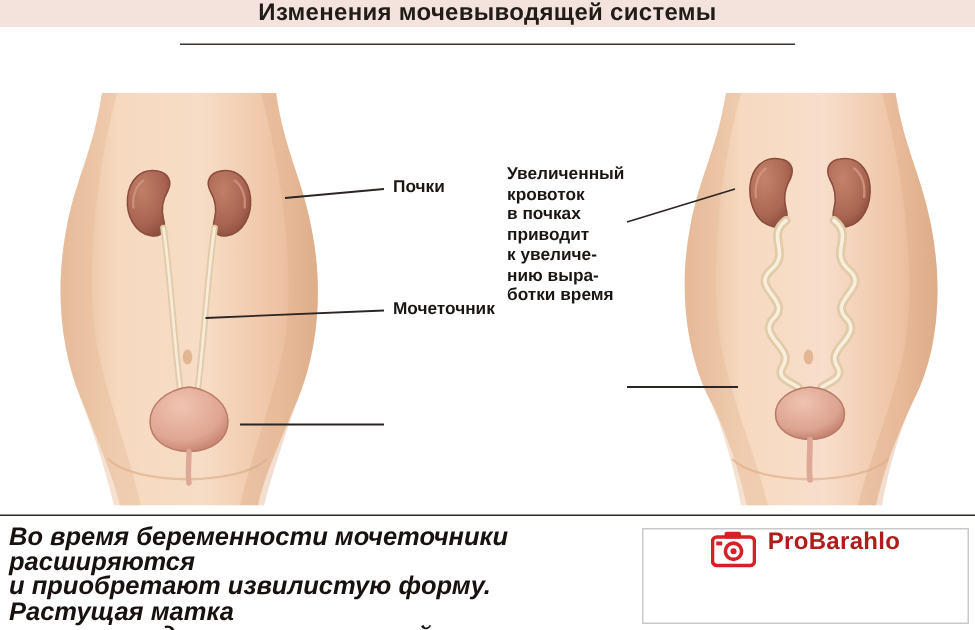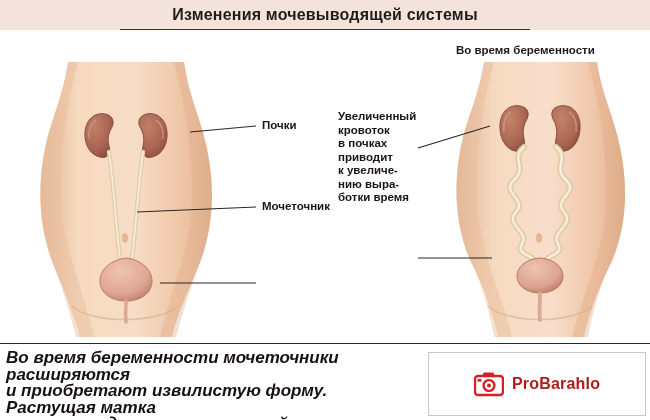--- a/index.html
+++ b/index.html
@@ -19,21 +19,21 @@
     height: 420px;
     background: #ffffff;
   }
 
   
   .title-bar {
     position: absolute;
     left: 0;
     top: 0;
     width: 650px;
-    height: 30px;
+    height: 18px;
     background: #f4e3dd;
     display: flex;
     align-items: center;
     justify-content: center;
   }
   .title-bar .title-text {
     font-size: 16px;
     font-weight: bold;
     color: #221c18;
     letter-spacing: 0.2px;
@@ -112,21 +112,21 @@
   
   #watermark {
     position: absolute;
     left: 428px;
     top: 352px;
     width: 216px;
     height: 62px;
     background: #ffffff;
     border: 1px solid #c9c9c9;
     display: flex;
-    align-items: center;
+    align-items: flex-start;
     justify-content: center;
     gap: 8px;
   }
   #watermark .wm-icon {
     width: 30px;
     height: 26px;
     position: relative;
   }
   #watermark .wm-text {
     font-size: 16px;
@@ -138,21 +138,20 @@
 </head>
 <body>
 
 <div id="page">
 
   <div class="title-bar">
     <span class="title-text">Изменения мочевыводящей системы</span>
   </div>
   <div class="title-rule"></div>
 
-  <div class="panel-caption" id="caption-right">Во время беременности</div>
 
   <svg class="torso" id="torso-left" style="left:10px; top:62px;" width="230" height="275" viewBox="0 0 230 275">
     <defs>
       <linearGradient id="skinL" x1="0" y1="0" x2="1" y2="0">
         <stop offset="0%" stop-color="#e6b896"></stop>
         <stop offset="22%" stop-color="#f6d9bf"></stop>
         <stop offset="55%" stop-color="#f7ddc6"></stop>
         <stop offset="85%" stop-color="#eec3a3"></stop>
         <stop offset="100%" stop-color="#dfae8b"></stop>
       </linearGradient>

